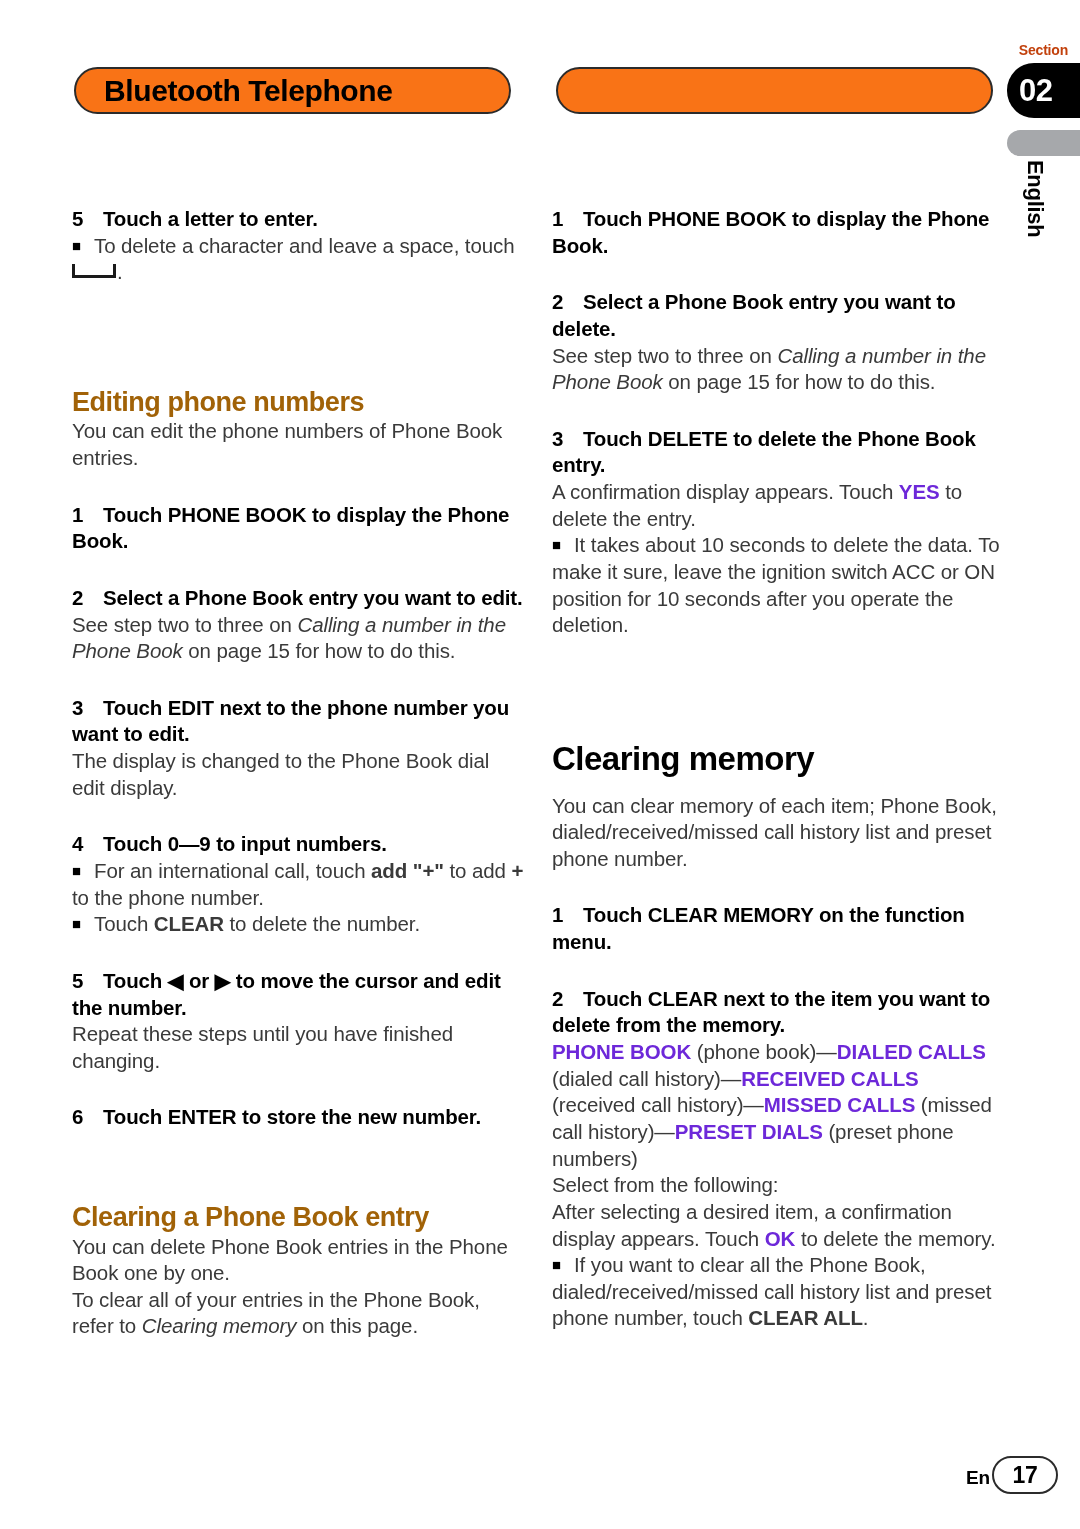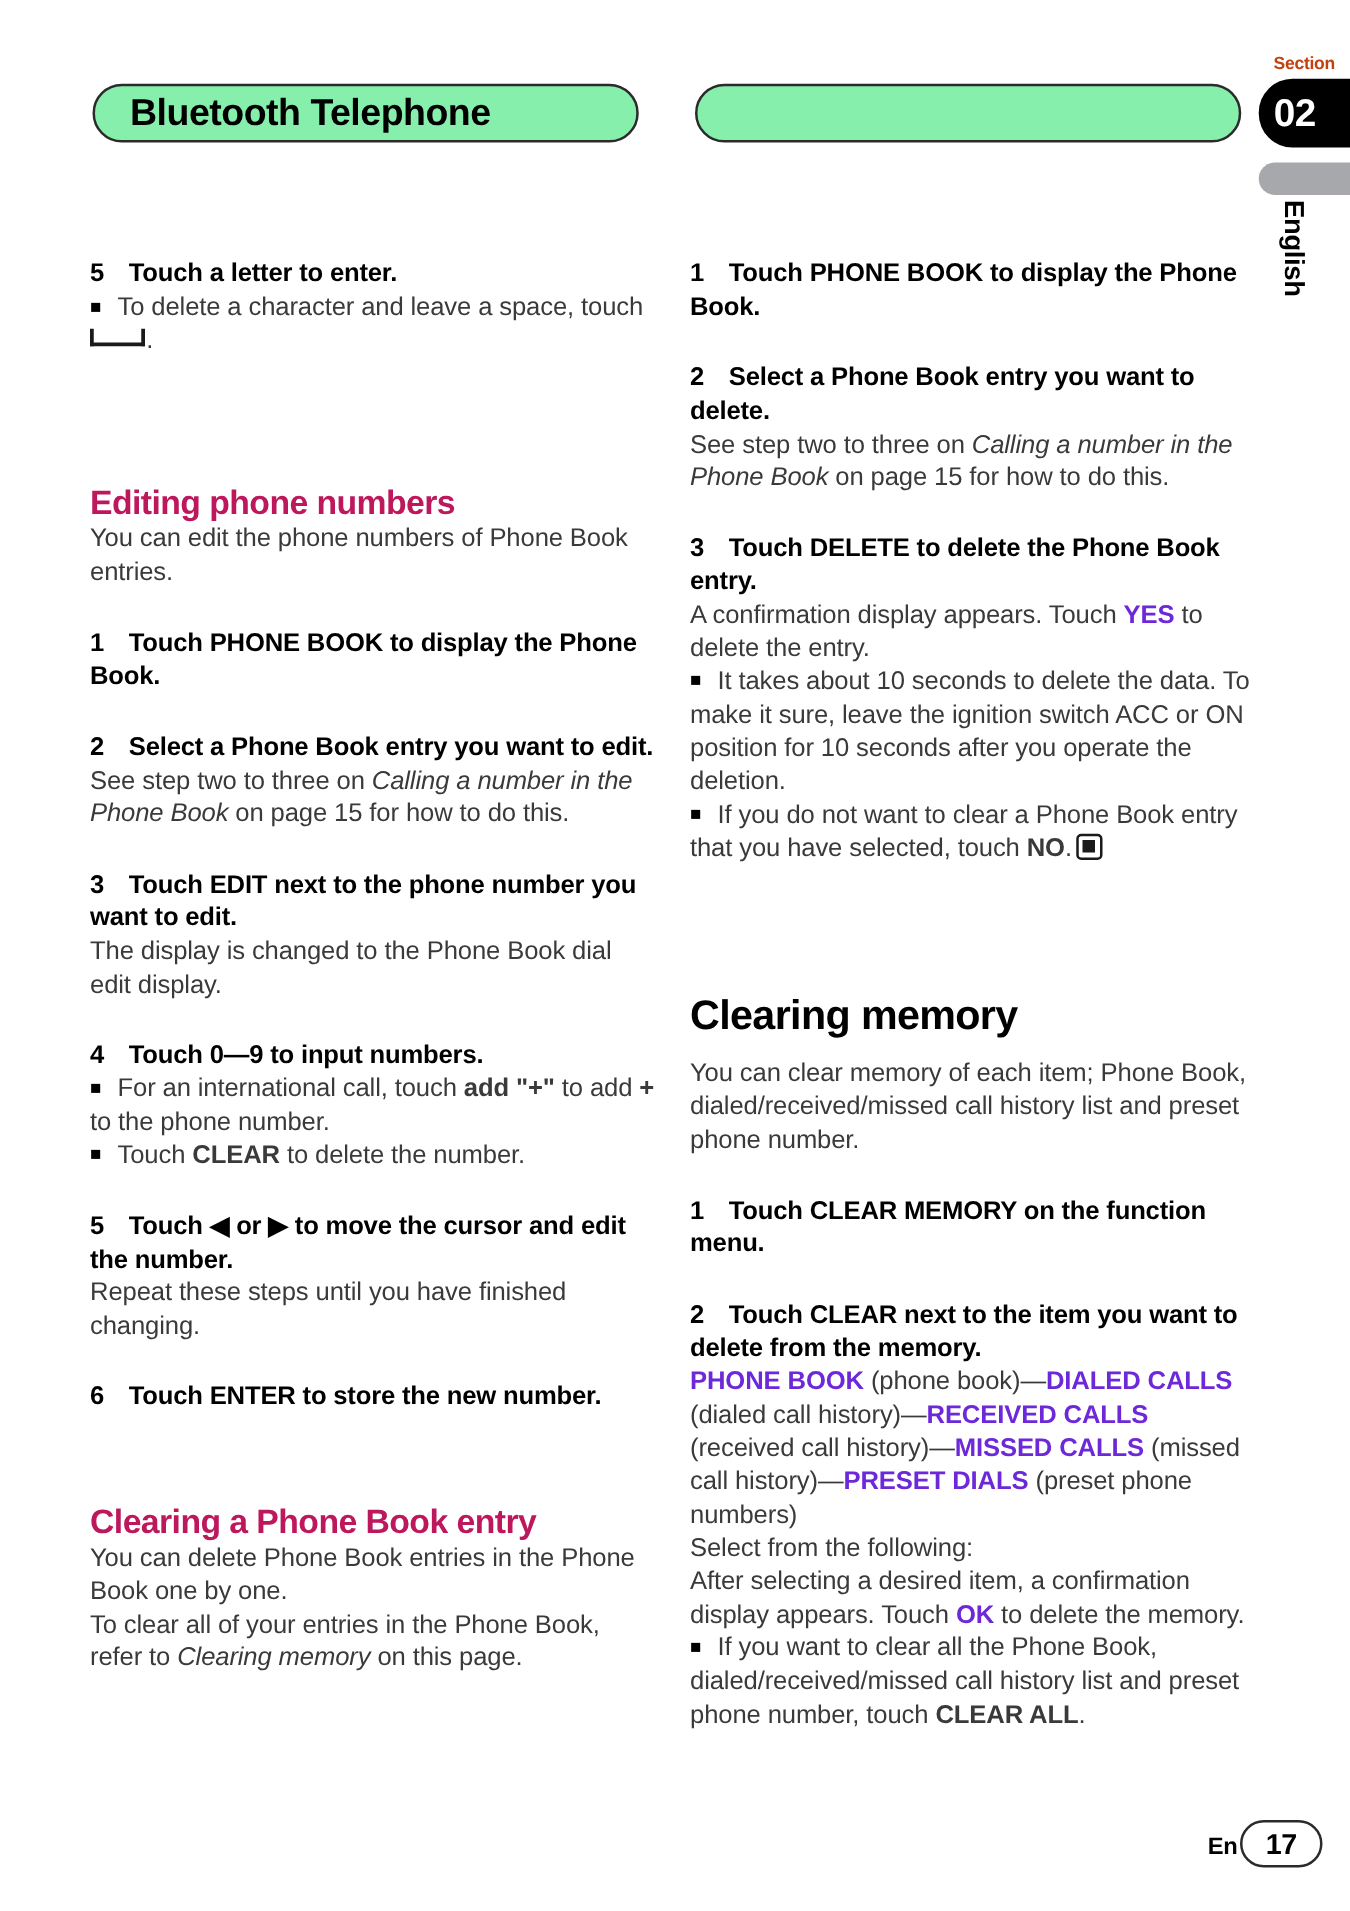--- a/index.html
+++ b/index.html
@@ -19,21 +19,21 @@
   
   .header {
     position: absolute;
     left: 0; top: 0;
     width: 1080px; height: 125px;
   }
   .pill {
     position: absolute;
     border: 2px solid #2b2b2b;
     border-radius: 999px;
-    background: #86efac;
+    background: #f97316;
     height: 47px;
   }
   .pill-left {
     left: 74px; top: 67px; width: 437px;
     display: flex; align-items: center;
     padding-left: 28px;
   }
   .pill-left .chapter-title {
     font-size: 30px;
     font-weight: bold;
@@ -133,21 +133,21 @@
     display: inline-block;
     width: 22px;
     color: #000;
     font-size: 15px;
     vertical-align: 2px;
   }
 
   h2.heading {
     font-size: 27px;
     font-weight: bold;
-    color: #be185d;
+    color: #a16207;
     margin: 0;
     letter-spacing: -0.45px;
     line-height: 1.2;
   }
   h2.heading-big {
     font-size: 33px;
     font-weight: bold;
     color: #000;
     margin: 0;
     letter-spacing: -0.5px;
@@ -316,23 +316,20 @@
   <div class="gap-md"></div>
 
   <p class="step">
     <span class="num">3</span><span>Touch DELETE to delete the Phone Book entry.</span>
   </p>
   <p class="body"><span>A confirmation display appears. Touch </span><b>YES</b><span> to delete the entry.</span></p>
 
   <p class="bullet">
     <span class="sq">■</span><span>It takes about 10 seconds to delete the data. To make it sure, leave the ignition switch ACC or ON position for 10 seconds after you operate the deletion.</span>
   </p>
-  <p class="bullet">
-    <span class="sq">■</span><span>If you do not want to clear a Phone Book entry that you have selected, touch </span><b>NO</b><span>.</span><span class="endmark"></span>
-  </p>
 
   <div class="gap-xxl"></div>
   <div class="gap-md"></div>
 
   <h2 class="heading-big">Clearing memory</h2>
   <div class="gap-sm"></div>
   <p class="body">You can clear memory of each item; Phone Book, dialed/received/missed call history list and preset phone number.</p>
 
   <div class="gap-md"></div>
 

